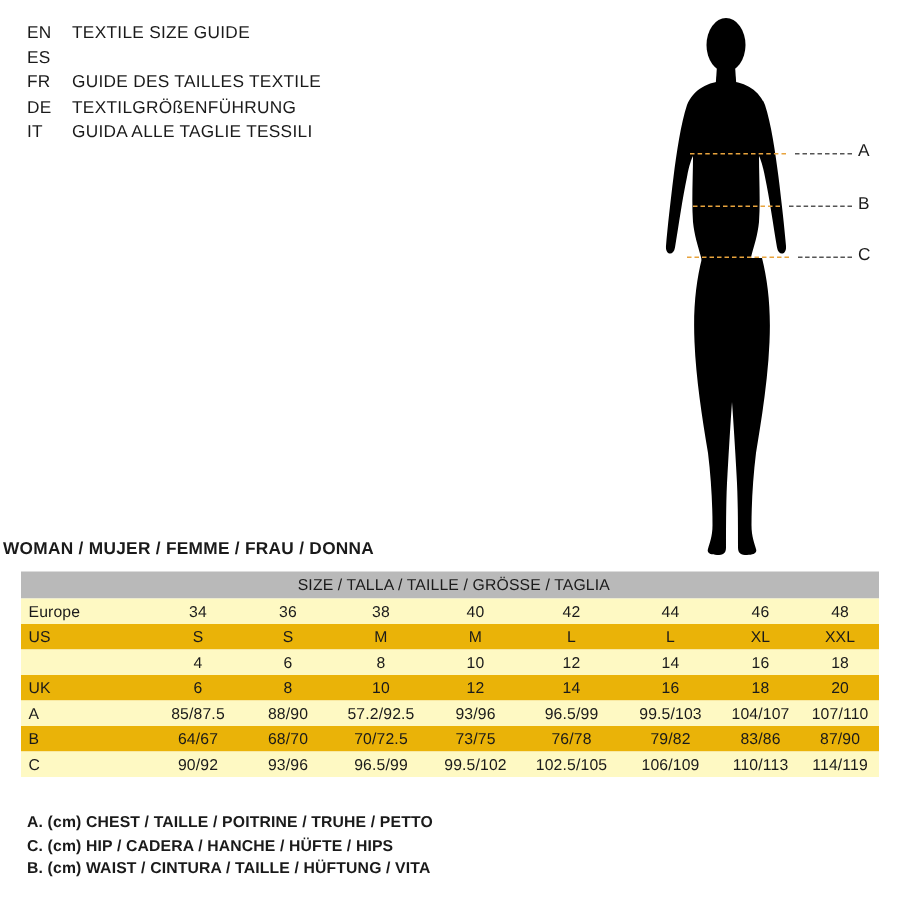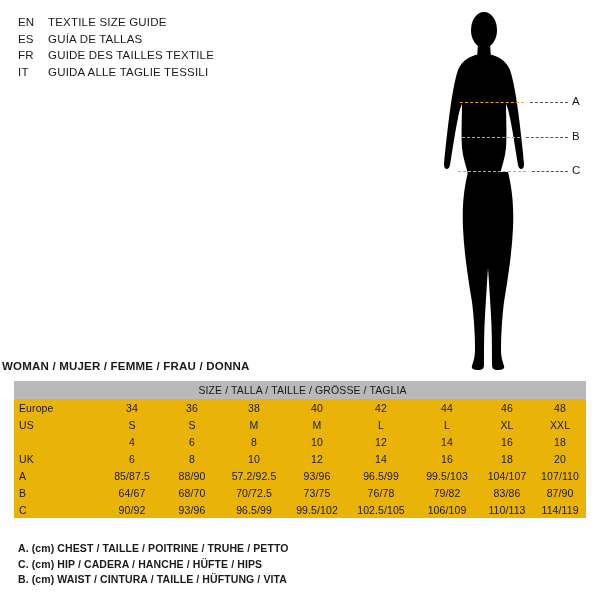--- a/index.html
+++ b/index.html
@@ -113,21 +113,21 @@
   }
   tr.header-row td {
     background: #b9b9b9;
     font-size: 10.5px;
     font-weight: normal;
     text-align: center;
     padding-left: 5px;
     height: 18px;
   }
   tr.shade td {
-    background: #eab308;
+    background: #fef9c3;
   }
   tr.plain td {
     background: #eab308;
   }
 
   
   .legend {
     position: absolute;
     top: 541px;
     left: 18px;
@@ -145,25 +145,28 @@
 
 <div class="page">
 
   <div class="lang-block">
     <div class="lang-row">
       <span class="lang-code">EN</span>
       <span class="lang-text">TEXTILE SIZE GUIDE</span>
     </div>
     <div class="lang-row">
       <span class="lang-code">ES</span>
-      <span class="lang-text">GUÍA DE TALLAS</span>
     </div>
     <div class="lang-row">
       <span class="lang-code">FR</span>
       <span class="lang-text">GUIDE DES TAILLES TEXTILE</span>
+    </div>
+    <div class="lang-row">
+      <span class="lang-code">DE</span>
+      <span class="lang-text">TEXTILGRÖßENFÜHRUNG</span>
     </div>
     <div class="lang-row">
       <span class="lang-code">IT</span>
       <span class="lang-text">GUIDA ALLE TAGLIE TESSILI</span>
     </div>
   </div>
 
   <div class="figure-wrap">
     <svg class="figure-svg" width="190" height="370" viewBox="0 0 190 370">
       <g fill="#000000">

